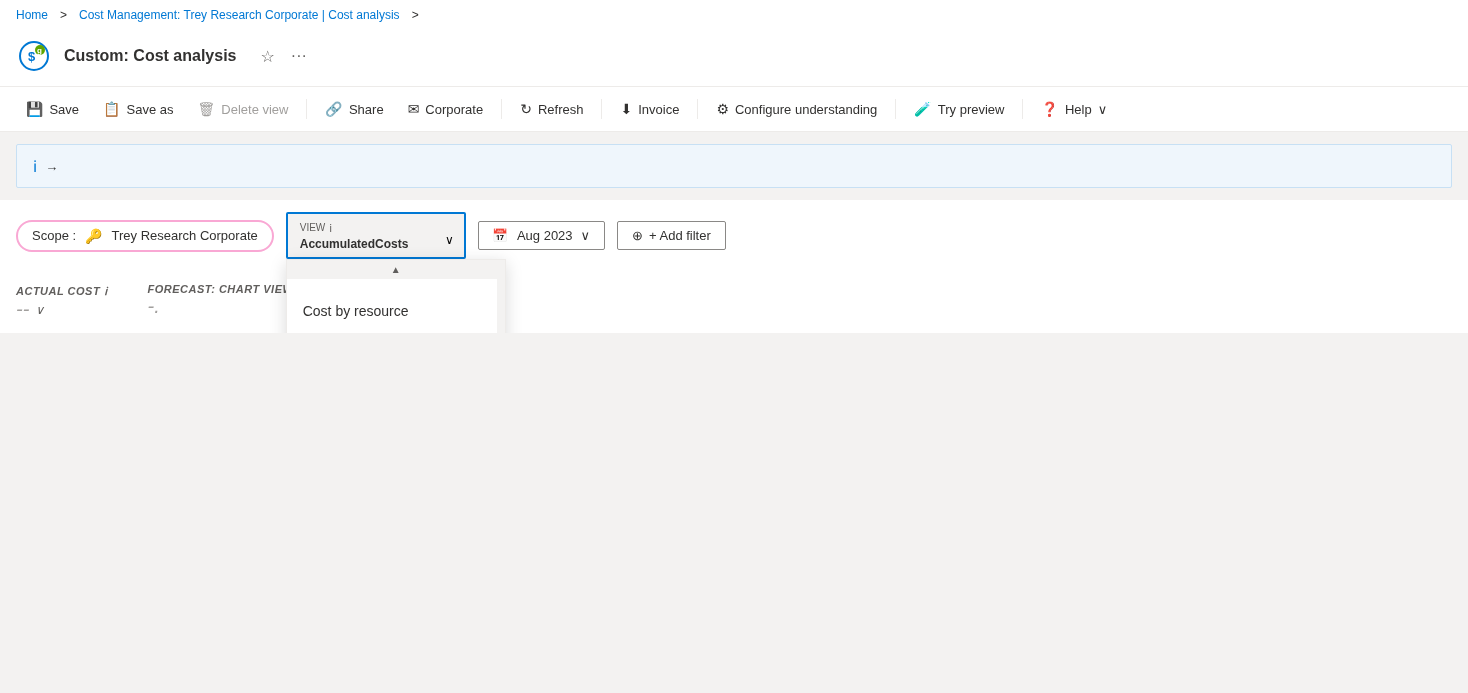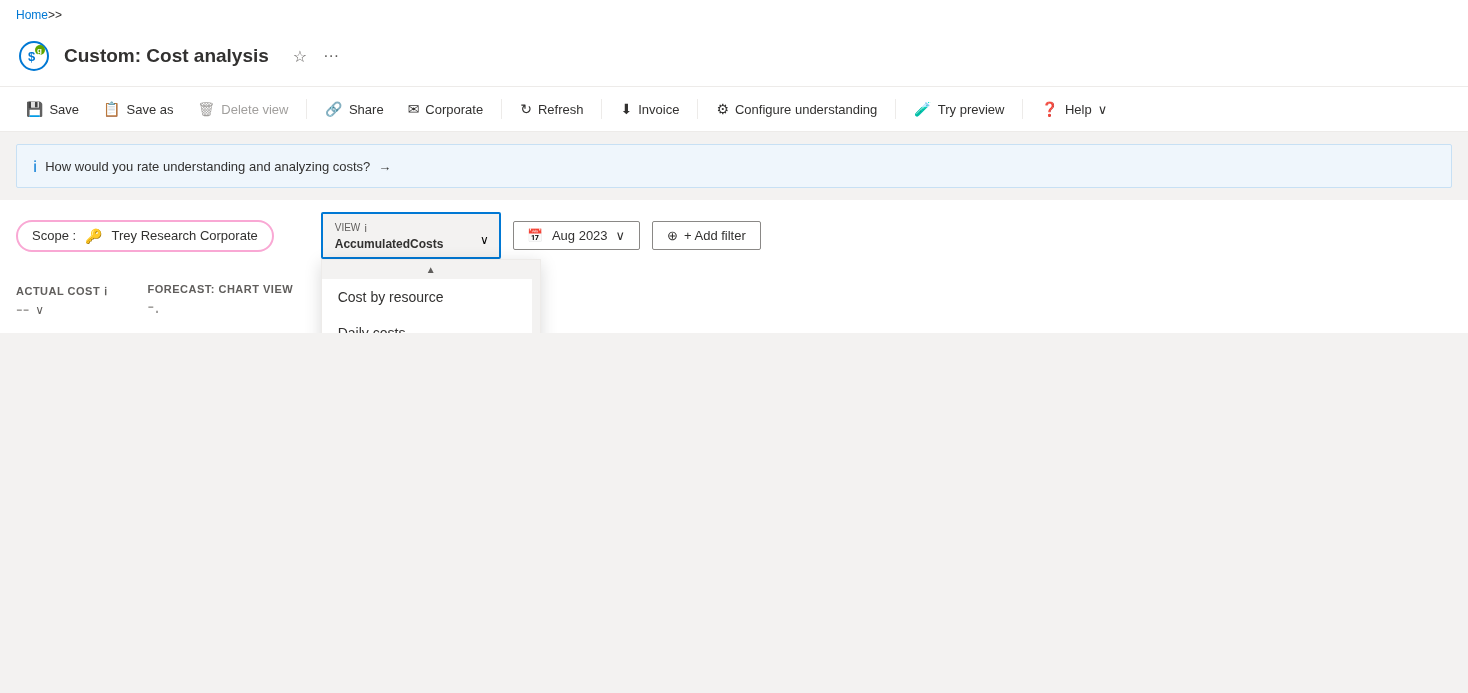--- a/index.html
+++ b/index.html
@@ -5,41 +5,41 @@
     * { box-sizing: border-box; margin: 0; padding: 0; }
     body { font-family: 'Segoe UI', Arial, sans-serif; font-size: 14px; background: #f3f2f1; color: #323130; }
 
     .breadcrumb {
       padding: 8px 16px;
       font-size: 12px;
       color: #0078d4;
       background: #fff;
       display: flex;
       align-items: center;
-      gap: 0;
+      gap: 12px;
     }
     .breadcrumb span { color: #323130; }
     .breadcrumb a { color: #0078d4; text-decoration: none; }
 
     .title-bar {
       background: #fff;
       padding: 8px 16px 12px;
       display: flex;
       align-items: center;
       gap: 12px;
     }
     .title-icon {
       width: 36px;
       height: 36px;
       display: flex;
       align-items: center;
       justify-content: center;
     }
     .title-text {
-      font-size: 19px;
+      font-size: 16px;
       font-weight: 600;
       color: #323130;
     }
     .title-actions {
       display: flex;
       align-items: center;
       gap: 8px;
       margin-left: 8px;
     }
     .icon-btn {
@@ -114,21 +114,20 @@
       display: flex;
       align-items: center;
       gap: 9px;
       color: #323130;
     }
     .scope-key { color: #c8a400; font-size: 14px; }
 
     .view-dropdown-container {
       position: relative;
       display: inline-block;
-      margin-left: 35px;
     }
     .view-btn {
       background: #f3f2f1;
       border: 2px solid #0078d4;
       border-radius: 2px;
       padding: 6px 12px;
       cursor: pointer;
       font-size: 14px;
       display: flex;
       flex-direction: column;
@@ -160,21 +159,21 @@
       position: absolute;
       top: 100%;
       left: 0;
       background: #fff;
       border: 1px solid #edebe9;
       box-shadow: 0 4px 16px rgba(0,0,0,0.15);
       width: 220px;
       z-index: 100;
     }
     .dropdown-item {
-      padding: 10px 16px;
+      padding: 24px 16px;
       font-size: 14px;
       cursor: pointer;
       color: #323130;
     }
     .dropdown-item.active { background: #e6e6e6; }
     .dropdown-section-header {
       padding: 10px 16px 4px;
       font-size: 13px;
       font-weight: 600;
       color: #323130;
@@ -243,20 +242,21 @@
       align-items: center;
       gap: 6px;
       color: #323130;
     }
 
     .cost-header {
       padding: 12px 16px;
       display: flex;
       gap: 40px;
       background: #fff;
+      font-style: italic;
     }
     .cost-label {
       font-size: 11px;
       font-weight: 600;
       color: #605e5c;
       letter-spacing: 0.5px;
       display: flex;
       align-items: center;
       gap: 4px;
     }
@@ -269,20 +269,21 @@
     }
     .cost-dash { color: #a19f9d; font-size: 20px; }
     .chevron-down { font-size: 12px; color: #605e5c; }
   </style>
 </head>
 <body>
 
 <div class="breadcrumb">
   <a>Home</a>
   <span> &gt; </span>
+  <a>Cost Management: Trey Research Corporate | Cost analysis</a>
   <span> &gt; </span>
 </div>
 
 <div class="title-bar">
   <div class="title-icon">
     <svg width="32" height="32" viewBox="0 0 32 32">
       <circle cx="16" cy="16" r="14" fill="none" stroke="#0078d4" stroke-width="2"></circle>
       <text x="10" y="21" font-size="13" fill="#0078d4" font-weight="bold">$</text>
       <circle cx="22" cy="10" r="5" fill="#5ea500"></circle>
       <text x="19" y="13" font-size="8" fill="white" font-weight="bold">g</text>
@@ -340,21 +341,20 @@
   <div class="toolbar-sep"></div>
   <button class="toolbar-btn">
     <span class="toolbar-icon">❓</span>
     <span>Help</span>
     <span>∨</span>
   </button>
 </div>
 
 <div class="info-bar">
   <span class="info-icon">ℹ</span>
-  <span>How would you rate understanding and analyzing costs?</span>
   <span class="info-arrow">→</span>
 </div>
 
 <div class="filter-bar">
   <button class="scope-btn">
     <span>Scope :</span>
     <span class="scope-key">🔑</span>
     <span>Trey Research Corporate</span>
   </button>
 

